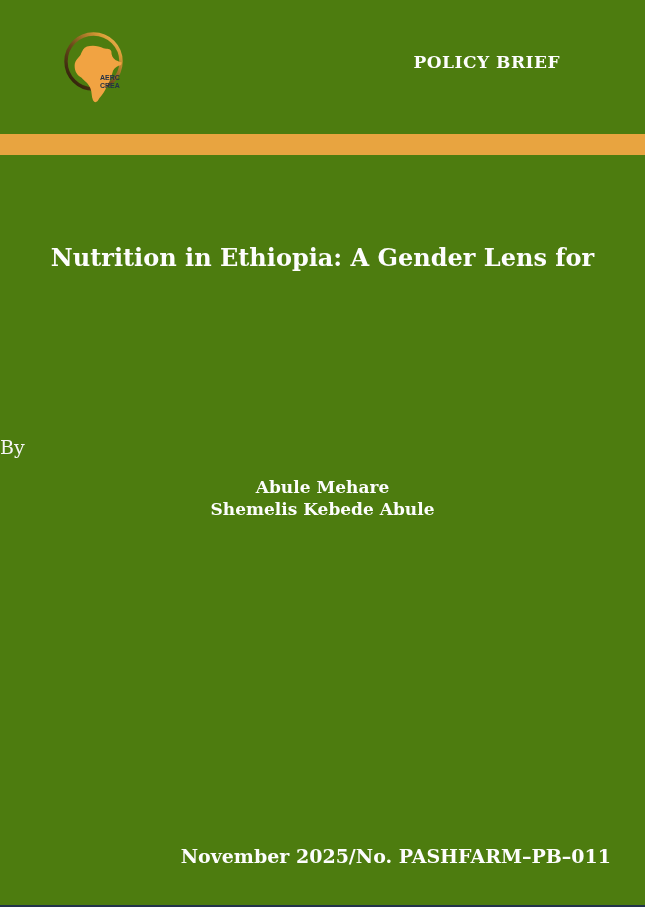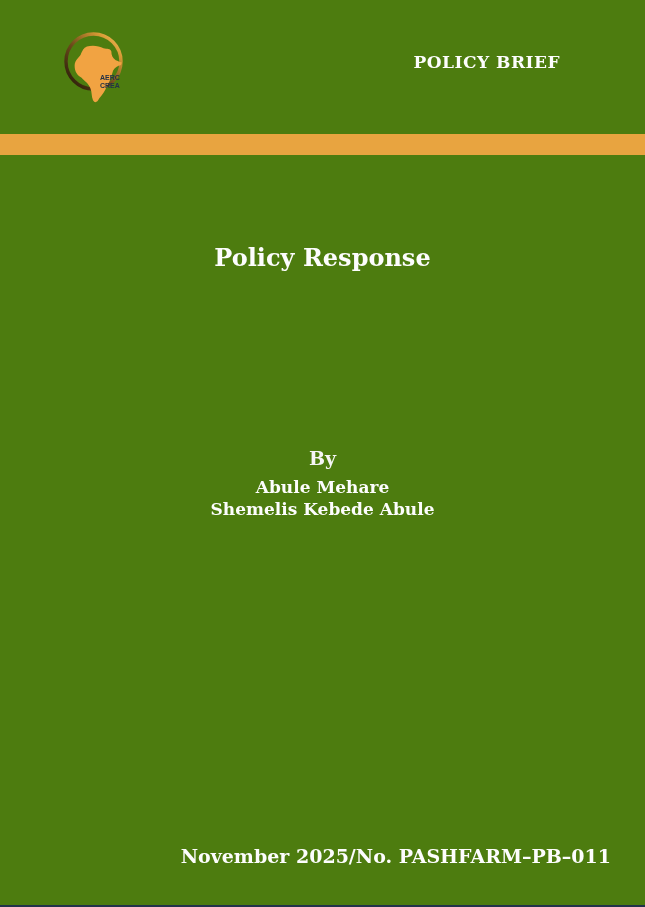--- a/index.html
+++ b/index.html
@@ -58,25 +58,24 @@
     font-size: 24px;
     font-weight: bold;
     line-height: 35px;
     color: #fdfdfd;
   }
 
   
   .byline {
     position: absolute;
     left: 0;
-    top: 447px;
+    top: 436px;
     width: 100%;
-    text-align: center;
     font-size: 19px;
-    font-weight: bold;
+    font-weight: normal;
     color: #f5f5f5;
   }
   .authors {
     position: absolute;
     left: 0;
     top: 476px;
     width: 100%;
     text-align: center;
   }
   .author-line {
@@ -139,21 +138,21 @@
     </g>
     <text x="38" y="48" font-size="7" font-weight="bold" fill="#233246" font-family="Liberation Sans, sans-serif">AERC</text>
     <text x="38" y="56" font-size="7" font-weight="bold" fill="#233246" font-family="Liberation Sans, sans-serif">CREA</text>
   </svg>
 
   <div class="brief-type">POLICY BRIEF</div>
 
   <div class="accent-band"></div>
 
   <div class="title-block">
-    <div class="title-line">Policy Response</div>
+    <div class="title-line">Nutrition in Ethiopia: A Gender Lens for</div>
   </div>
 
   <div class="byline">By</div>
 
   <div class="authors">
     <div class="author-line">Abule Mehare</div>
     <div class="author-line">Shemelis Kebede Abule</div>
   </div>
 
   <div class="issue-line">November 2025/No. PASHFARM–PB–011</div>

